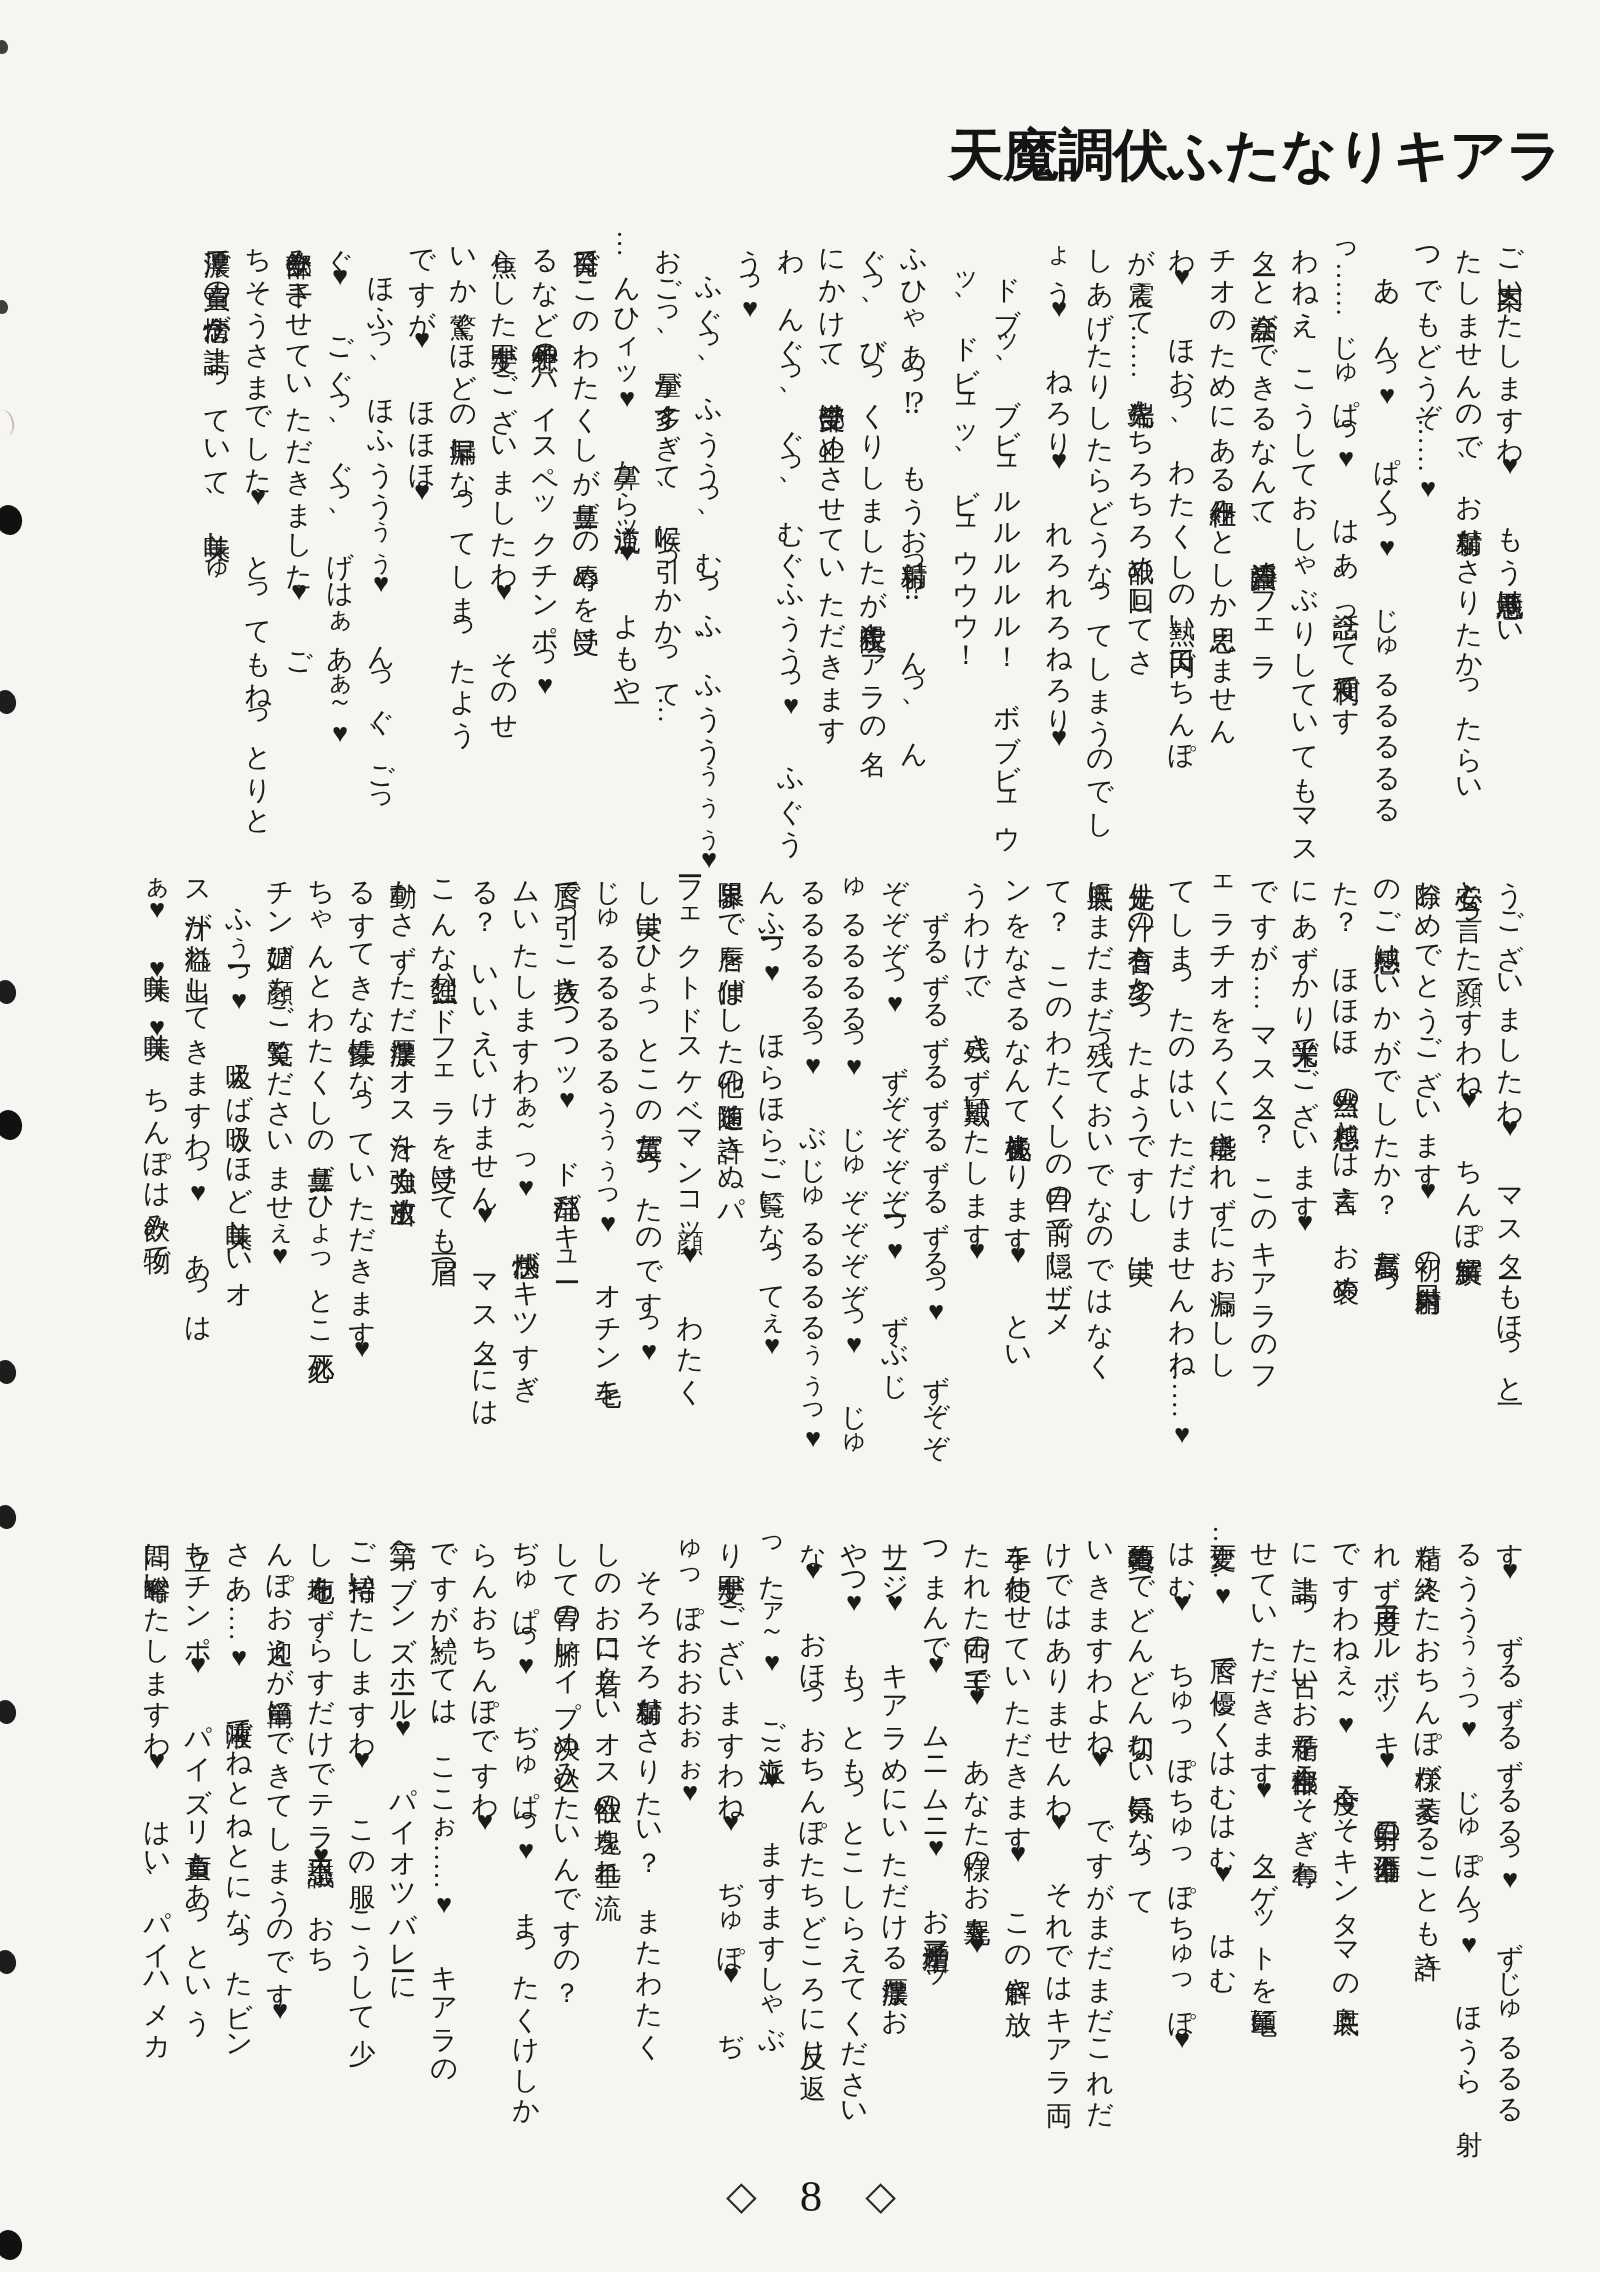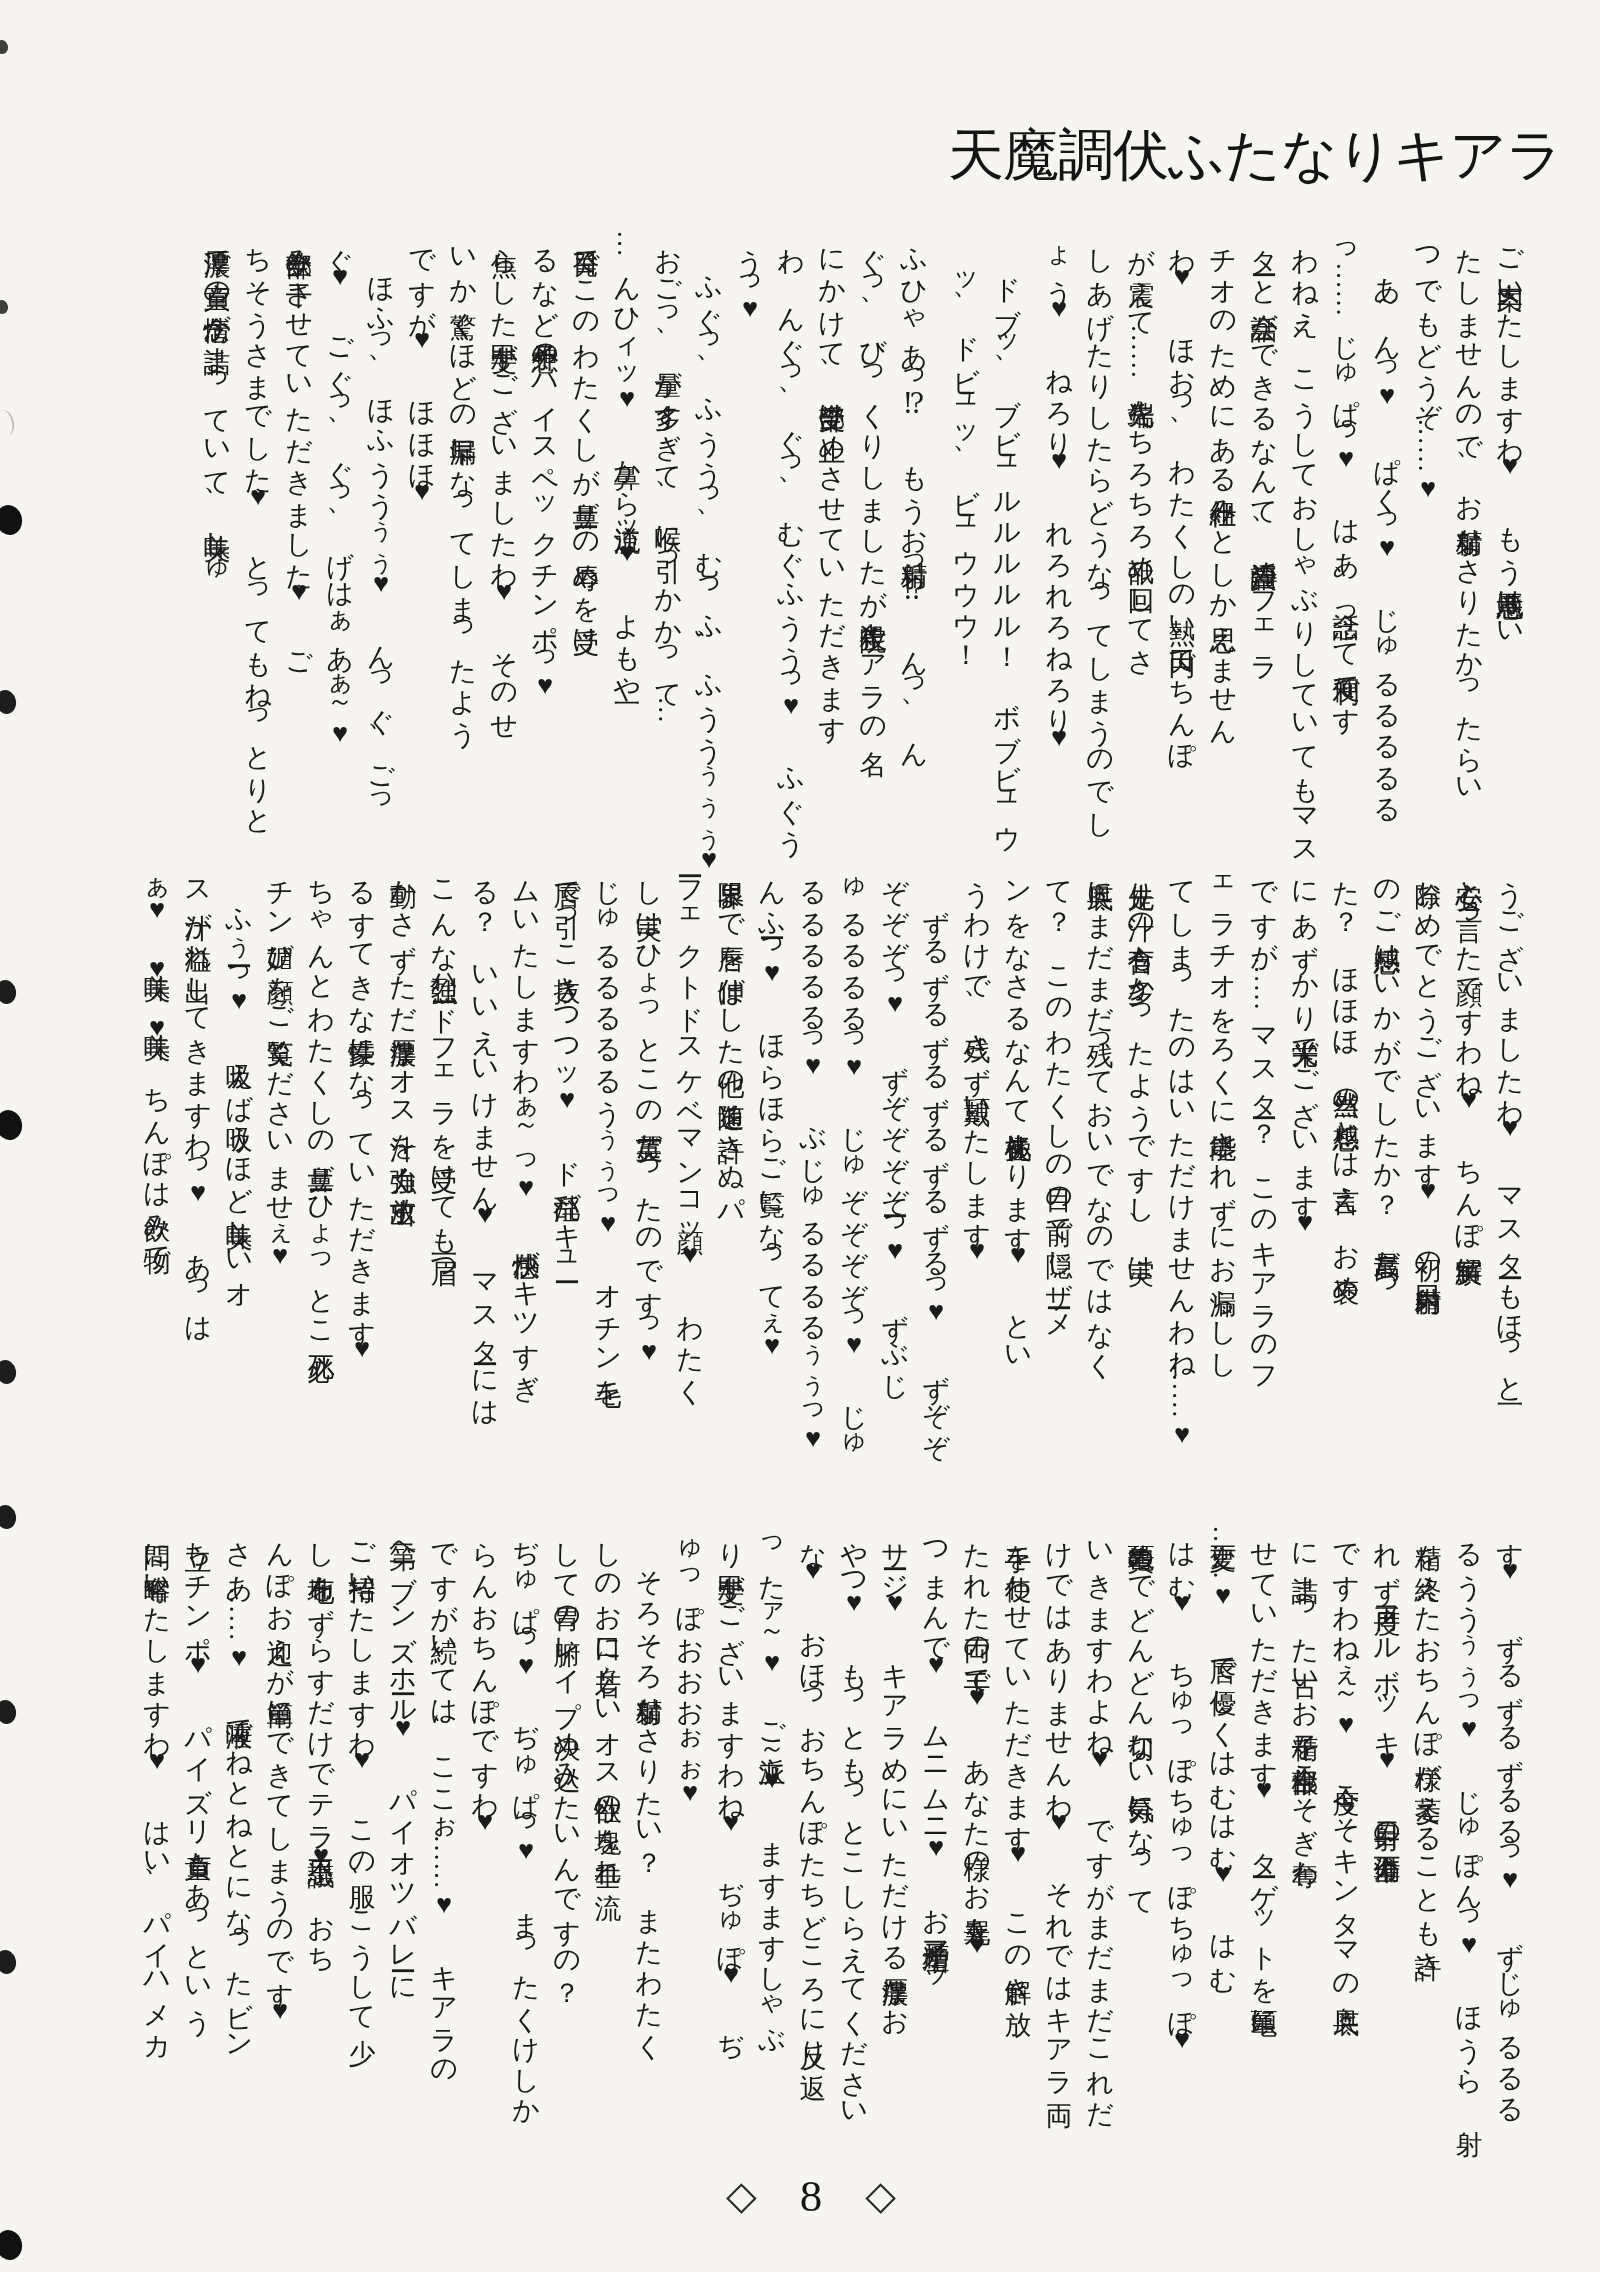--- a/index.html
+++ b/index.html
@@ -16,21 +16,21 @@
   .blob{
     position:absolute;left:-4px;background:#111;border-radius:50%;
     transform:rotate(-12deg);
   }
   .b-lg{width:26px;height:30px;}
   .b-md{width:20px;height:24px;opacity:.95;}
   .b-sm{width:12px;height:14px;opacity:.8;}
   .b-arc{width:16px;height:26px;background:transparent;border:2px solid #9a968f;border-left:none;border-top:none;border-bottom:none;border-radius:50%;opacity:.6;}
   .title{
     position:absolute;left:948px;top:118px;width:580px;height:70px;
-    font-size:56px;font-weight:400;letter-spacing:-1px;white-space:nowrap;
+    font-size:56px;font-weight:700;letter-spacing:-1px;white-space:nowrap;
     color:#141414;
   }
   .band{
     position:absolute;right:75px;height:600px;
     display:flex;flex-direction:row-reverse;justify-content:flex-start;
     align-items:flex-start;
   }
   #band-1{top:230px;}
   #band-2{top:862px;}
   #band-3{top:1524px;}

